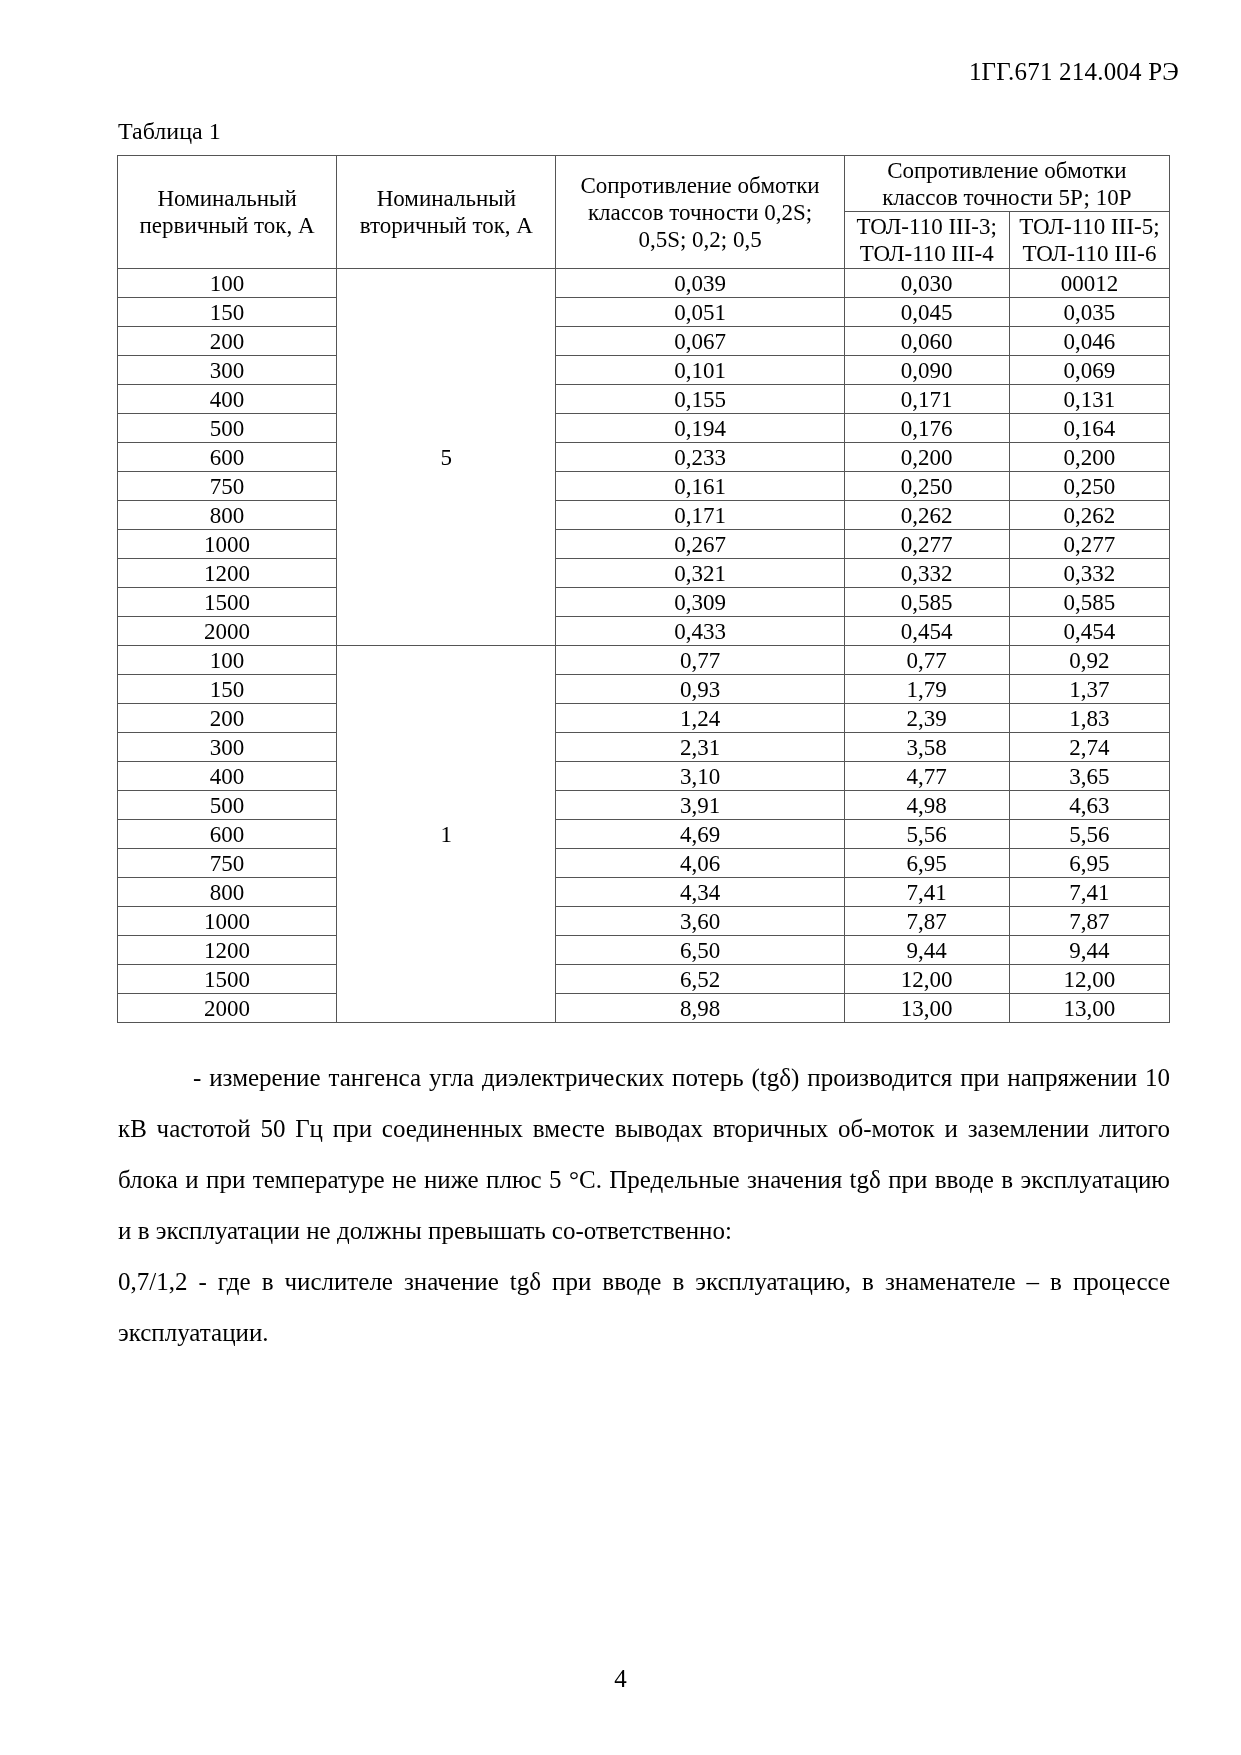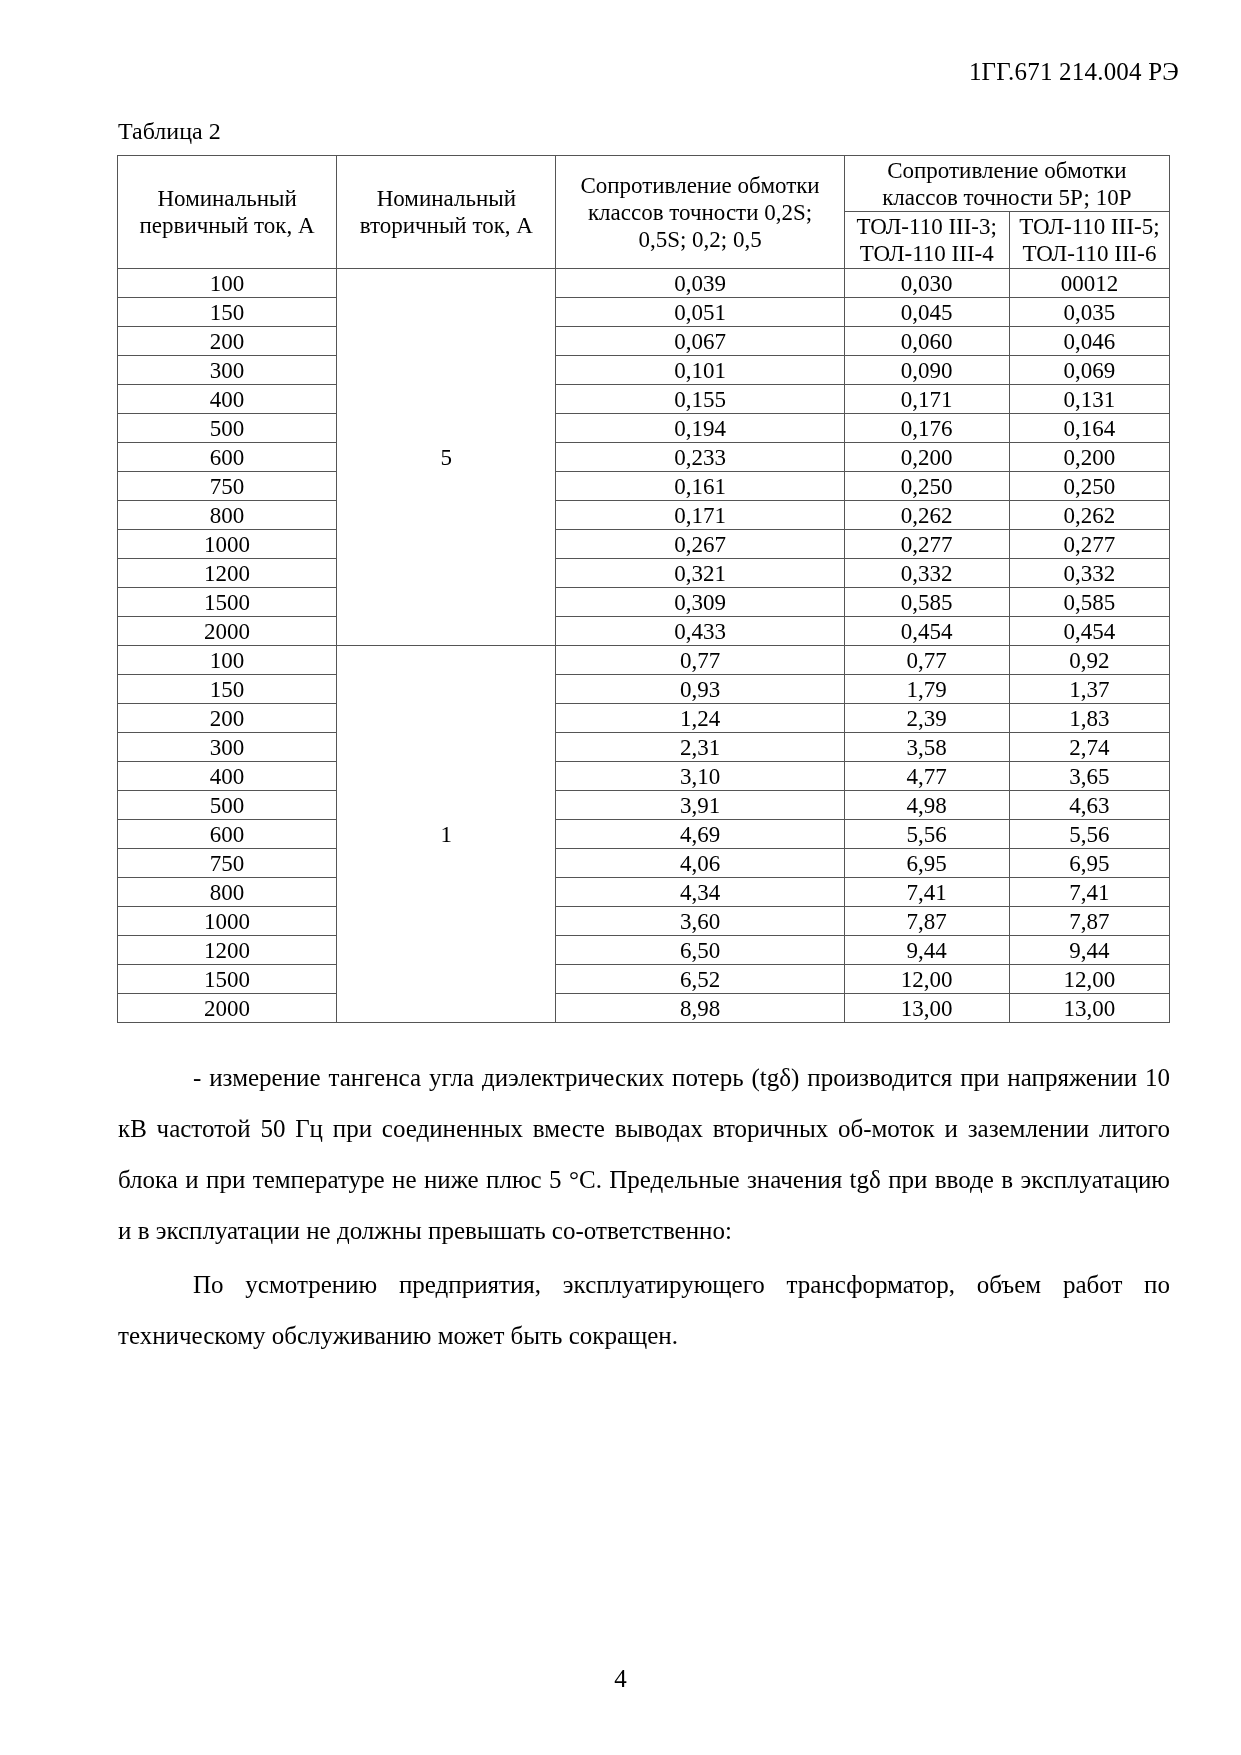--- a/index.html
+++ b/index.html
@@ -41,21 +41,21 @@
   .page-number {
     position: absolute; left: 0; width: 1241px; top: 1665px;
     text-align: center; font-size: 25px;
   }
 </style>
 </head>
 <body>
 
 <div class="doc-code">1ГГ.671 214.004 РЭ</div>
 
-<div class="table-caption">Таблица 2</div>
+<div class="table-caption">Таблица 1</div>
 
 <table class="data">
   <colgroup>
     <col class="col1">
       <col class="col2">
       <col class="col3">
       <col class="col4">
       <col class="col5">
   </colgroup>
   <thead>
@@ -227,16 +227,16 @@
         <td>2000</td>
         <td>8,98</td>
         <td>13,00</td>
         <td>13,00</td>
       </tr>
     </tbody>
 </table>
 
 <div class="body-text">
   <p class="indent">- измерение тангенса угла диэлектрических потерь (tgδ) производится при напряжении 10 кВ частотой 50 Гц при соединенных вместе выводах вторичных об-моток и заземлении литого блока и при температуре не ниже плюс 5 °С. Предельные значения tgδ при вводе в эксплуатацию и в эксплуатации не должны превышать со-ответственно:</p>
-  <p class="indent" style="margin-top:3px;">По усмотрению предприятия, эксплуатирующего трансформатор, объем работ по техническому обслуживанию может быть сокращен.</p>
+  <p>0,7/1,2 - где в числителе значение tgδ при вводе в эксплуатацию, в знаменателе – в процессе эксплуатации.</p>
 </div>
 
 <div class="page-number">4</div>
 
 </body></html>

